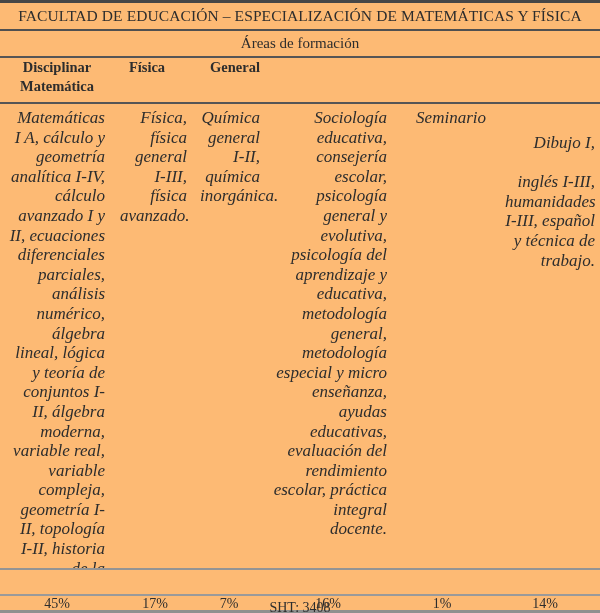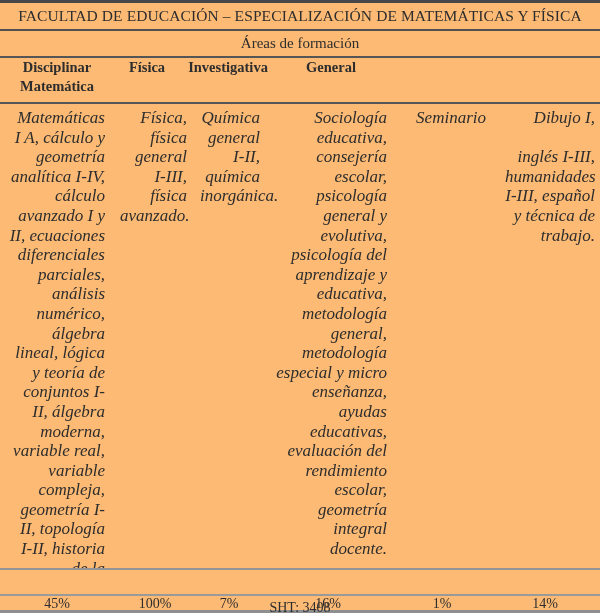--- a/index.html
+++ b/index.html
@@ -78,21 +78,21 @@
     padding-top: 4px;
     white-space: pre-line;
     text-align: right;
     font-style: italic;
   }
   .bcell.c0 { padding-left: 8px;  padding-right: 9px; }
   .bcell.c1 { padding-left: 6px;  padding-right: 9px; }
   .bcell.c2 { padding-left: 4px;  padding-right: 2px; }
   .bcell.c3 { padding-left: 10px; padding-right: 7px; }
   .bcell.c4 { padding-left: 4px;  padding-right: 4px; }
-  .bcell.c5 { padding-left: 15px; padding-right: 5px; }
+  .bcell.c5 { padding-left: 15px; padding-right: 5px; margin-top: 25px; }
 
   .percents {
     height: 24px;
     align-items: center;
     border-bottom: 2px solid #9a9a9a;
   }
   .pcell {
     text-align: center;
     font-size: 14px;
     margin-top: 44px;
@@ -109,38 +109,37 @@
 <div class="doc">
 
   <div class="trow title">FACULTAD DE EDUCACIÓN – ESPECIALIZACIÓN DE MATEMÁTICAS Y FÍSICA</div>
 
   <div class="trow subtitle">Áreas de formación</div>
 
   <div class="cols headers">
     <div class="cell hcell c0">Disciplinar
 Matemática</div>
     <div class="cell hcell c2">Física</div>
-    <div class="cell hcell c4">Investigativa</div>
     <div class="cell hcell c5">General</div>
   </div>
 
   <div class="cols bodyrow">
     <div class="cell bcell c0">Matemáticas I A, cálculo y geometría analítica I-IV, cálculo avanzado I y II, ecuaciones diferenciales parciales, análisis numérico, álgebra lineal, lógica y teoría de conjuntos I-II, álgebra moderna, variable real, variable compleja, geometría I-II, topología I-II, historia de la matemática y física.</div>
     <div class="cell bcell c1">Física, física general I-III, física avanzado.</div>
     <div class="cell bcell c2">Química general I-II, química inorgánica.</div>
-    <div class="cell bcell c3">Sociología educativa, consejería escolar, psicología general y evolutiva, psicología del aprendizaje y educativa, metodología general, metodología especial y micro enseñanza, ayudas educativas, evaluación del rendimiento escolar, geometría integral docente.</div>
+    <div class="cell bcell c3">Sociología educativa, consejería escolar, psicología general y evolutiva, psicología del aprendizaje y educativa, metodología general, metodología especial y micro enseñanza, ayudas educativas, evaluación del rendimiento escolar, práctica integral docente.</div>
     <div class="cell bcell c4">Seminario</div>
     <div class="cell bcell c5">Dibujo I,
 
 inglés I-III, humanidades I-III, español y técnica de trabajo.</div>
   </div>
 
   <div class="cols percents">
     <div class="cell pcell c0">45%</div>
-    <div class="cell pcell c1">100%</div>
+    <div class="cell pcell c1">17%</div>
     <div class="cell pcell c2">7%</div>
     <div class="cell pcell c3">16%</div>
     <div class="cell pcell c4">1%</div>
     <div class="cell pcell c5">14%</div>
   </div>
 
   <div class="trow footer">SHT: 3408</div>
 
 </div>
 

